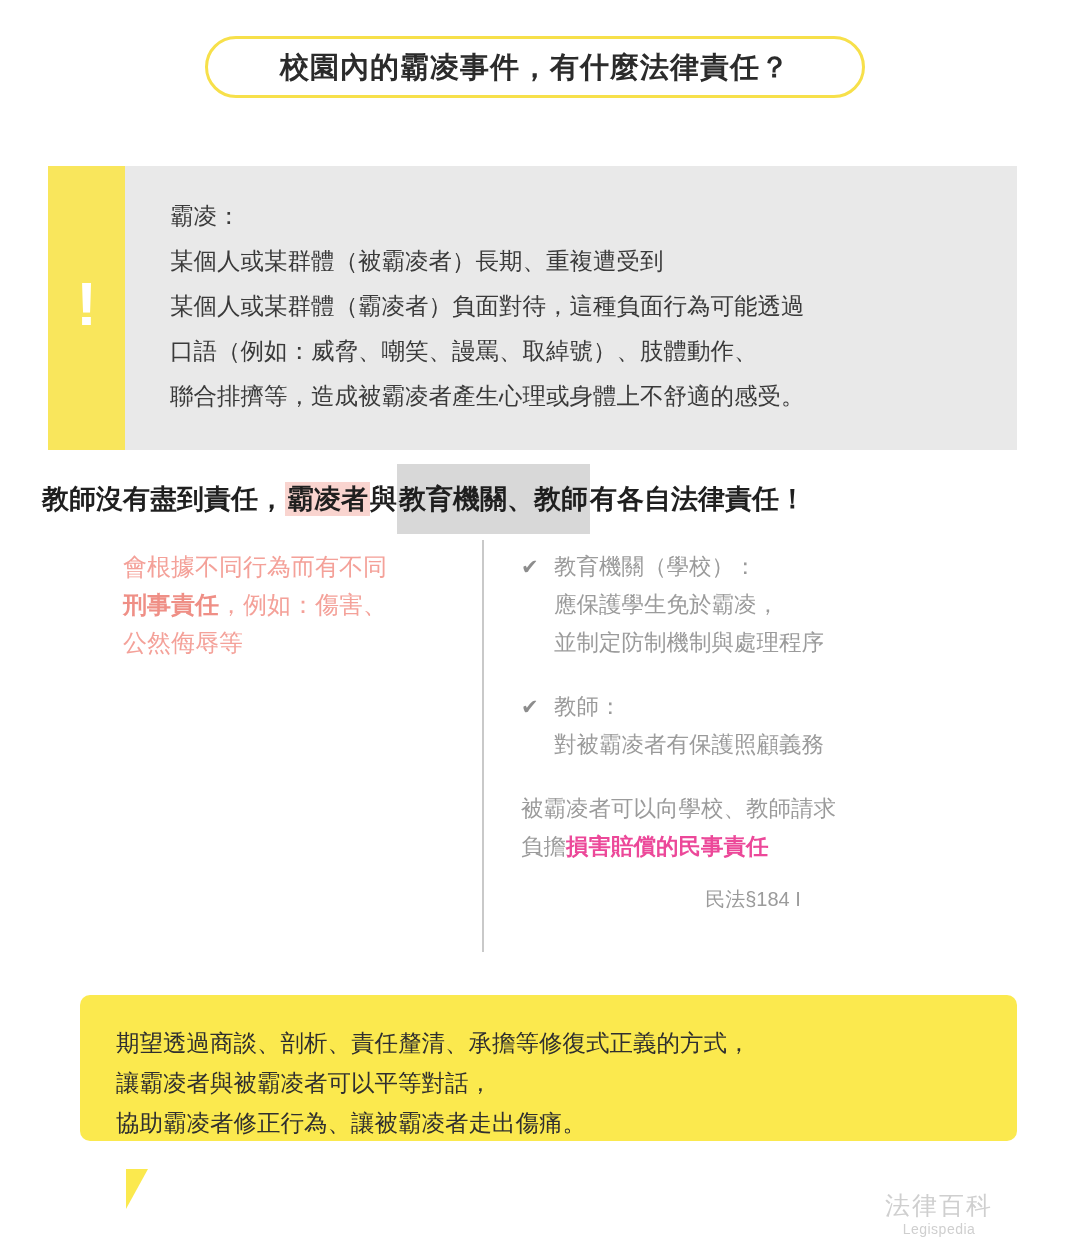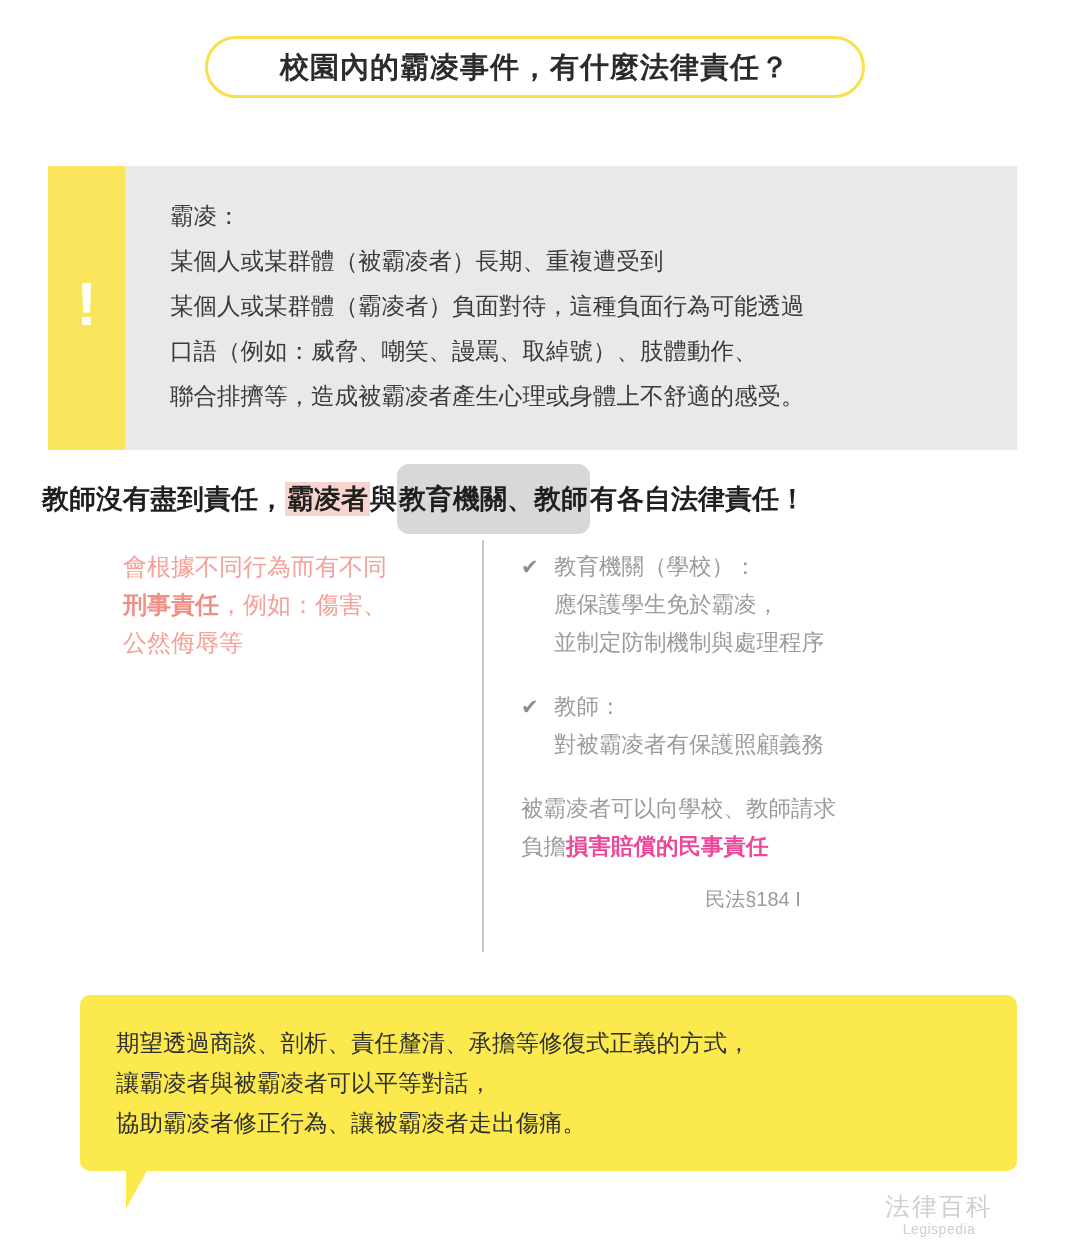--- a/index.html
+++ b/index.html
@@ -80,21 +80,21 @@
     position: absolute;
     left: 42px;
     top: 483px;
     font-size: 27px;
     font-weight: bold;
     color: #1f1f1f;
     white-space: nowrap;
     line-height: 1.2;
   }
   .hl-pink { background: #f9d4cf; padding: 2px 2px; }
-  .hl-gray { background: #d8d8d8; padding: 20px 2px; border-radius: 12px; }
+  .hl-gray { background: #d8d8d8; padding: 20px 2px; }
 
   
   .col-left {
     position: absolute;
     left: 123px;
     top: 548px;
     width: 340px;
     font-size: 24px;
     line-height: 38px;
     color: #f4a199;
@@ -136,21 +136,21 @@
     margin-top: 14px;
     padding-right: 6px;
   }
 
   
   .bubble {
     position: absolute;
     left: 80px;
     top: 995px;
     width: 937px;
-    height: 176px;
+    height: 146px;
     background: #fbe94e;
     border-radius: 10px;
   }
   .bubble-inner {
     padding: 28px 36px;
     font-size: 23.5px;
     line-height: 40px;
     color: #2f2f2f;
   }
   .bubble-tail {
@@ -163,21 +163,21 @@
   }
 
   
   .logo {
     position: absolute;
     right: 72px;
     bottom: 22px;
     text-align: center;
     color: #cfcfcf;
   }
-  .logo-main { font-size: 25px; letter-spacing: 2px; line-height: 30px; }
+  .logo-main { font-size: 25px; letter-spacing: 2px; line-height: 30px; font-family: Liberation Serif, serif; }
   .logo-sub { font-size: 14px; letter-spacing: 0.5px; }
 </style>
 </head>
 <body>
 
 <div class="title-wrap">
   <div class="title-pill">
     <span class="title-text">校園內的霸凌事件，有什麼法律責任？</span>
   </div>
 </div>

